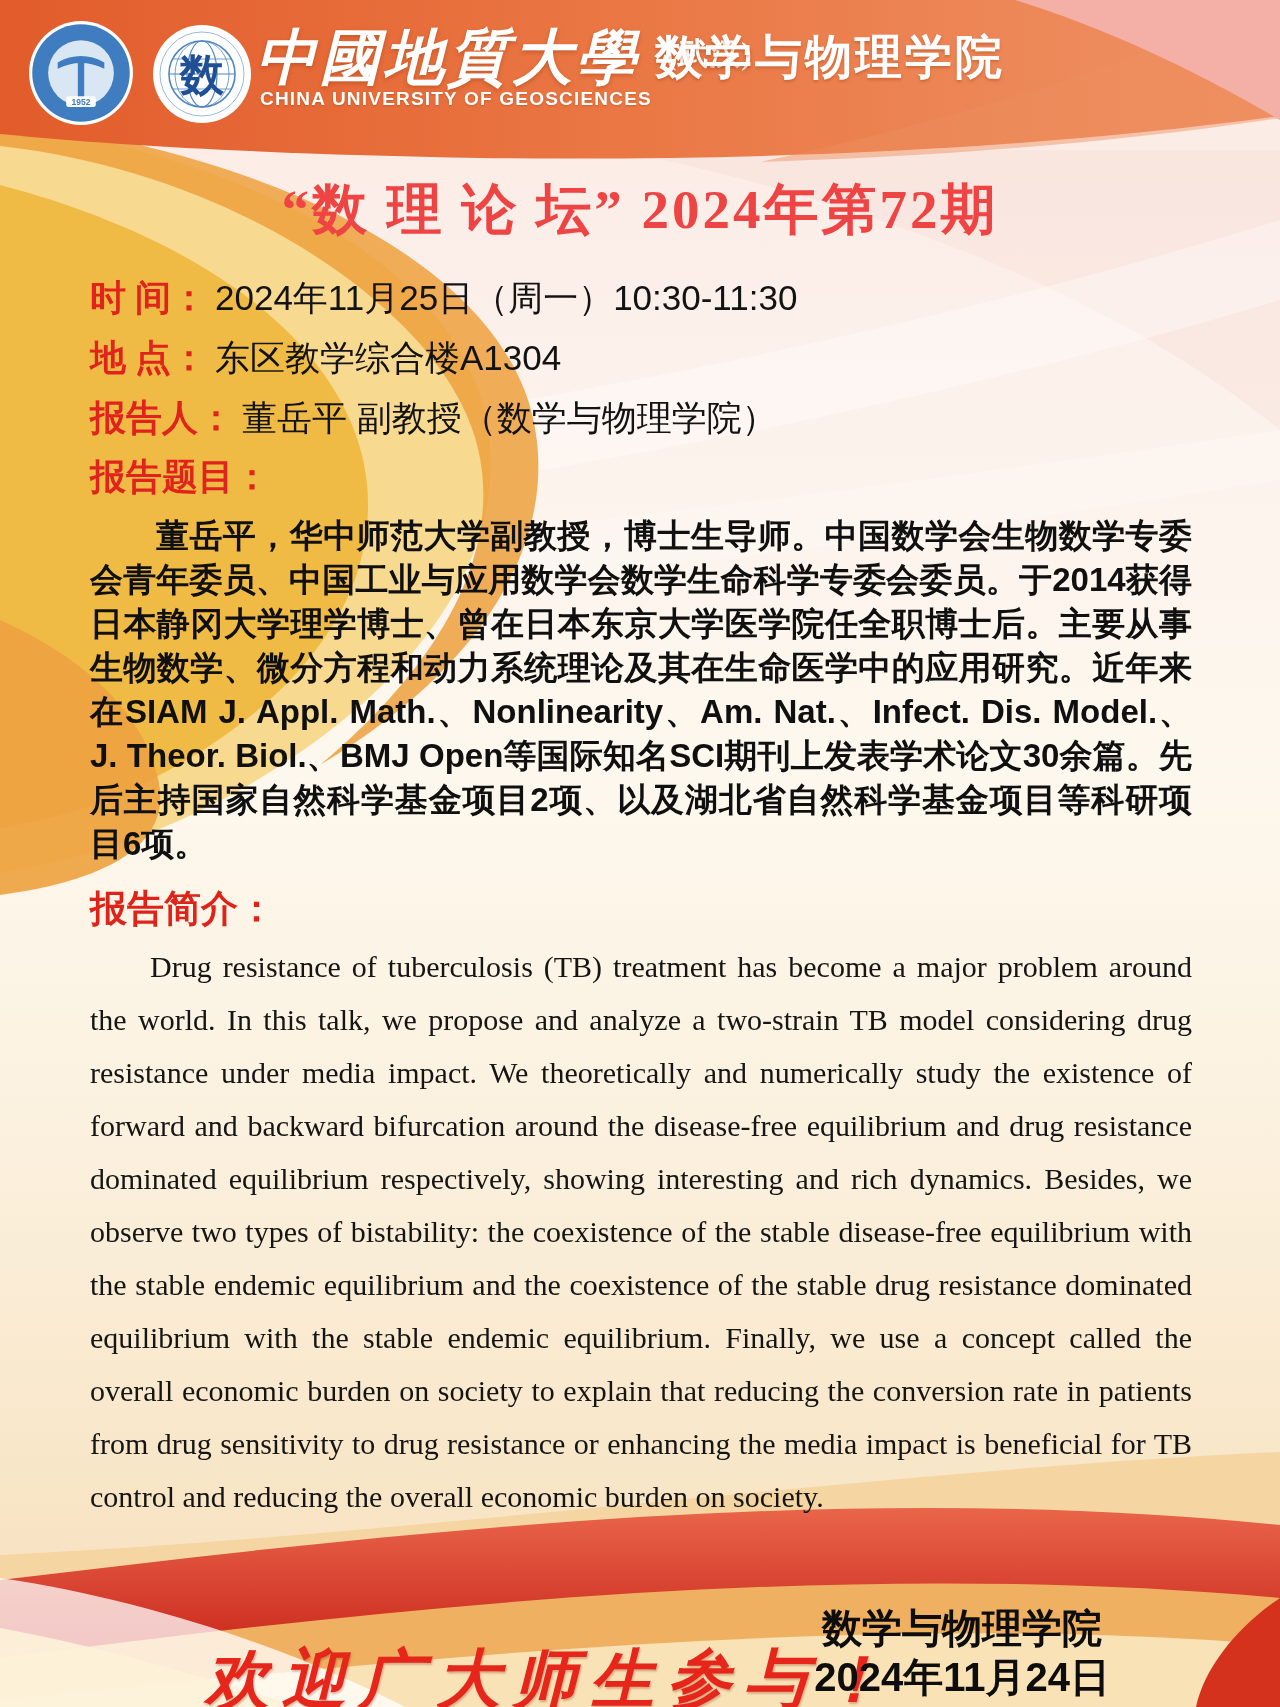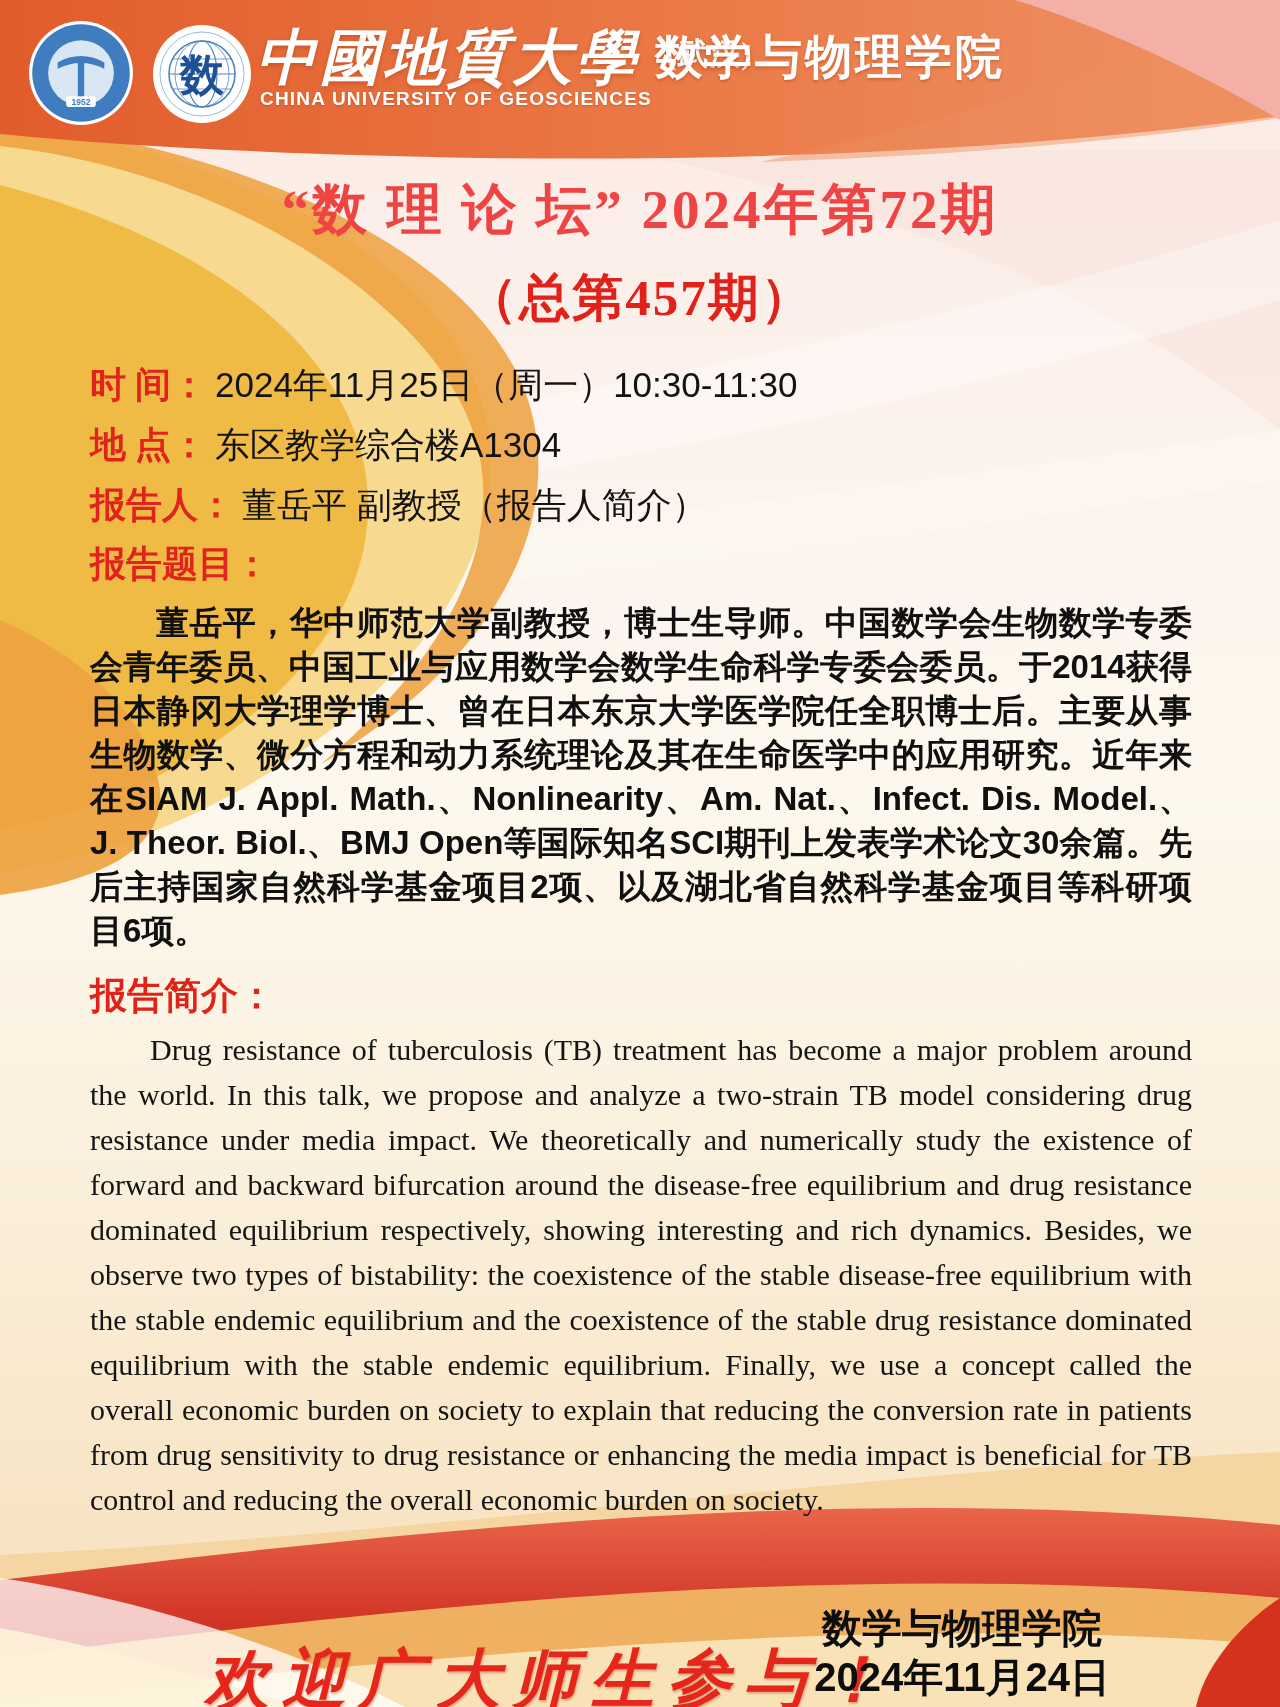--- a/index.html
+++ b/index.html
@@ -65,21 +65,21 @@
   .section-heading {
     margin:20px 90px 0; color:#df2318; font-weight:bold; font-size:37px;
     font-family:"Liberation Serif", serif; line-height:1.25;
   }
   .bio-text {
     margin:8px 88px 0 90px; font-size:33px; line-height:44px;
     color:#101010; font-weight:600; text-align:justify; text-indent:2em;
     font-family:"Liberation Sans", sans-serif;
   }
   .abstract-text {
-    margin:8px 88px 0 90px; font-size:30px; line-height:45px;
+    margin:8px 88px 0 90px; font-size:30px; line-height:53px;
     color:#151515; text-align:justify; text-indent:2em;
     font-family:"Liberation Serif", serif;
   }
 
   
   .slogan {
     position:absolute; left:205px; top:1636px; z-index:3;
     color:#e6261a; font-family:"Liberation Serif", serif;
     font-weight:bold; font-style:italic; font-size:64px; letter-spacing:13px;
     white-space:nowrap; text-shadow:1px 2px 2px rgba(130,25,5,.28);
@@ -175,34 +175,33 @@
     <div class="uni-cn">
       <span>中國地質大學</span><span class="campus">(武汉)</span>
     </div>
     <div class="uni-en">CHINA UNIVERSITY OF GEOSCIENCES</div>
     <div class="school-cn">数学与物理学院</div>
   </div>
 
   <div class="main">
 
     <div class="title-line1">“数 理 论 坛” 2024年第72期</div>
-    <div class="title-line2">（总第457期）</div>
 
     <div class="info-rows">
       <div class="info-row">
         <span class="info-label">时  间：</span>
         <span class="info-value">2024年11月25日（周一）10:30-11:30</span>
       </div>
       <div class="info-row">
         <span class="info-label">地  点：</span>
         <span class="info-value">东区教学综合楼A1304</span>
       </div>
       <div class="info-row">
         <span class="info-label">报告人：</span>
-        <span class="info-value">董岳平 副教授（报告人简介）</span>
+        <span class="info-value">董岳平 副教授（数学与物理学院）</span>
       </div>
       <div class="info-row">
         <span class="info-label">报告题目：</span>
       </div>
     </div>
 
     <p class="bio-text">董岳平，华中师范大学副教授，博士生导师。中国数学会生物数学专委会青年委员、中国工业与应用数学会数学生命科学专委会委员。于2014获得日本静冈大学理学博士、曾在日本东京大学医学院任全职博士后。主要从事生物数学、微分方程和动力系统理论及其在生命医学中的应用研究。近年来在SIAM J. Appl. Math.、Nonlinearity、Am. Nat.、Infect. Dis. Model.、J. Theor. Biol.、BMJ Open等国际知名SCI期刊上发表学术论文30余篇。先后主持国家自然科学基金项目2项、以及湖北省自然科学基金项目等科研项目6项。</p>
 
     <div class="section-heading">报告简介：</div>
     <p class="abstract-text">Drug resistance of tuberculosis (TB) treatment has become a major problem around the world. In this talk, we propose and analyze a two-strain TB model considering drug resistance under media impact. We theoretically and numerically study the existence of forward and backward bifurcation around the disease-free equilibrium and drug resistance dominated equilibrium respectively, showing interesting and rich dynamics. Besides, we observe two types of bistability: the coexistence of the stable disease-free equilibrium with the stable endemic equilibrium and the coexistence of the stable drug resistance dominated equilibrium with the stable endemic equilibrium. Finally, we use a concept called the overall economic burden on society to explain that reducing the conversion rate in patients from drug sensitivity to drug resistance or enhancing the media impact is beneficial for TB control and reducing the overall economic burden on society.</p>

